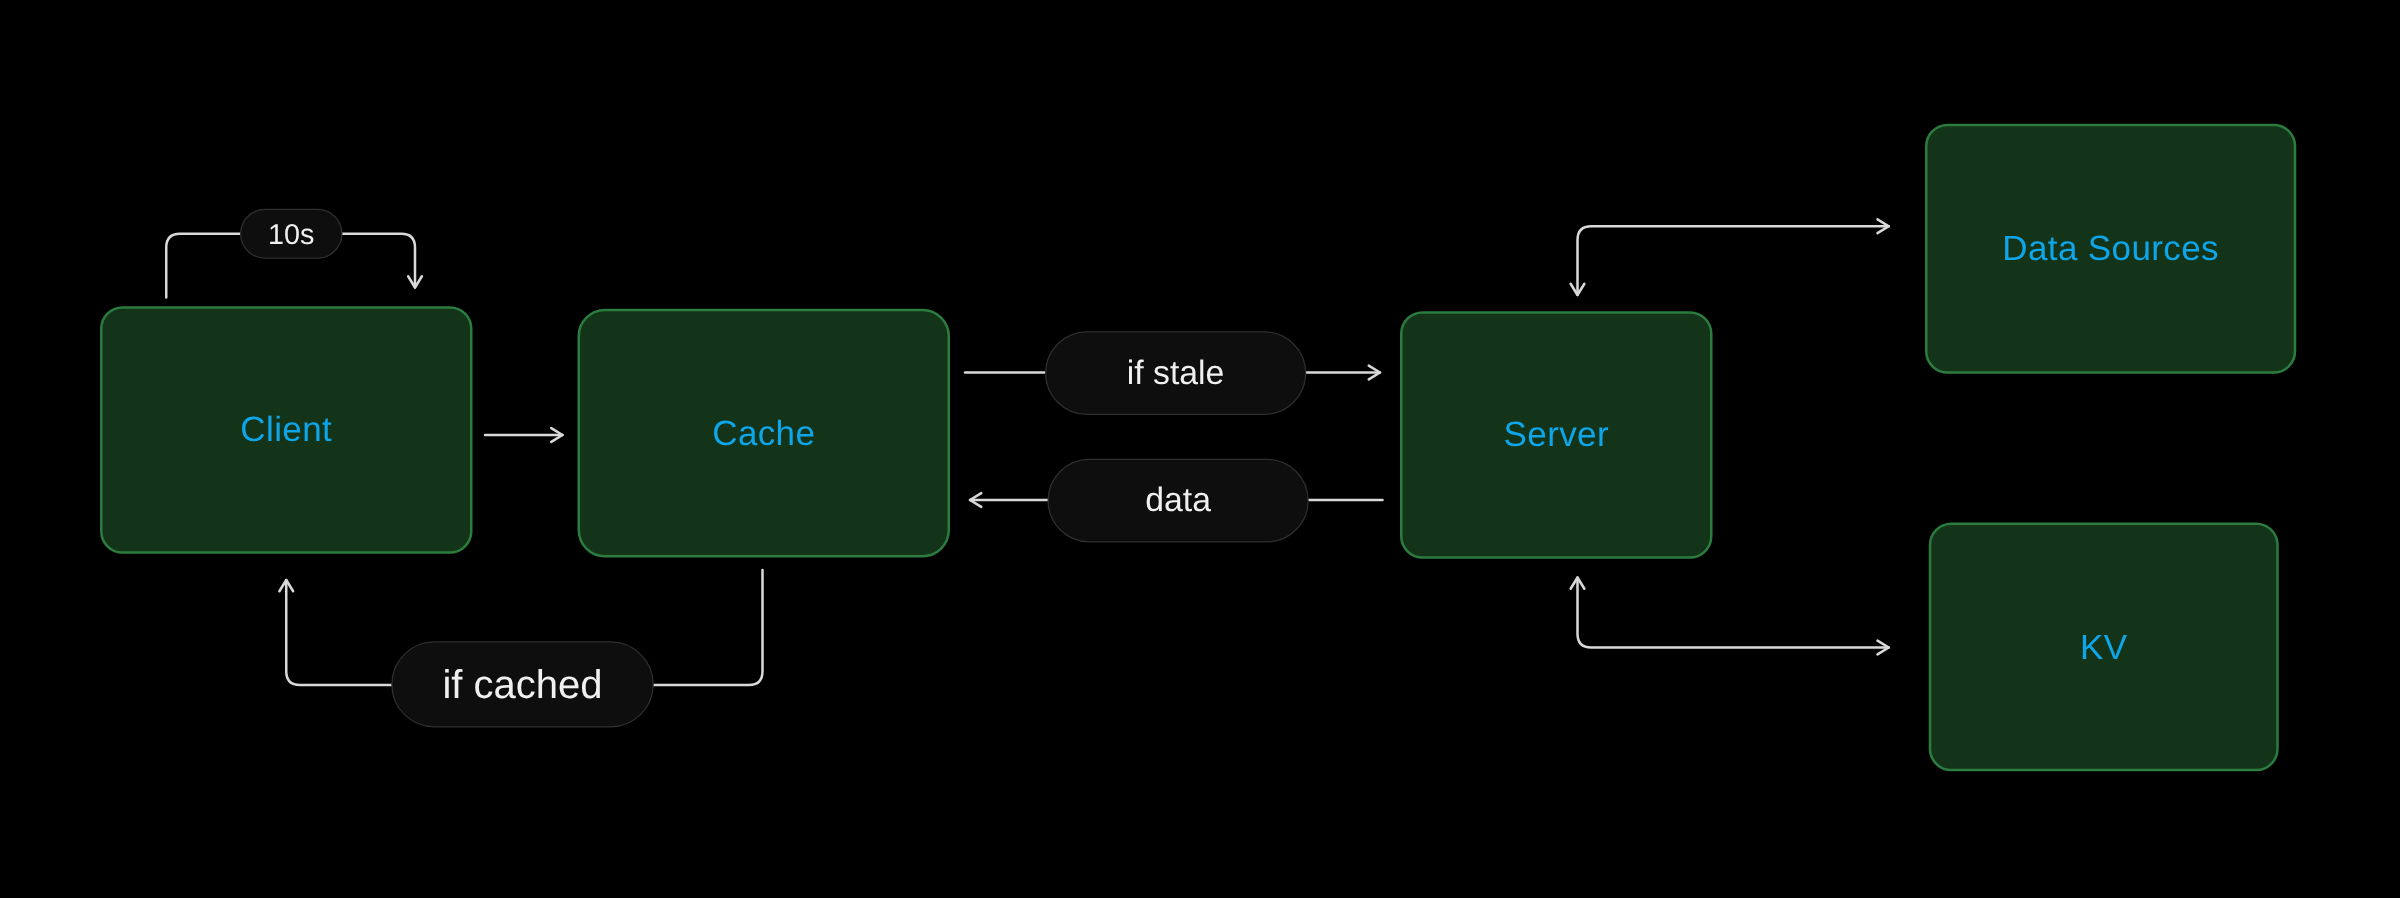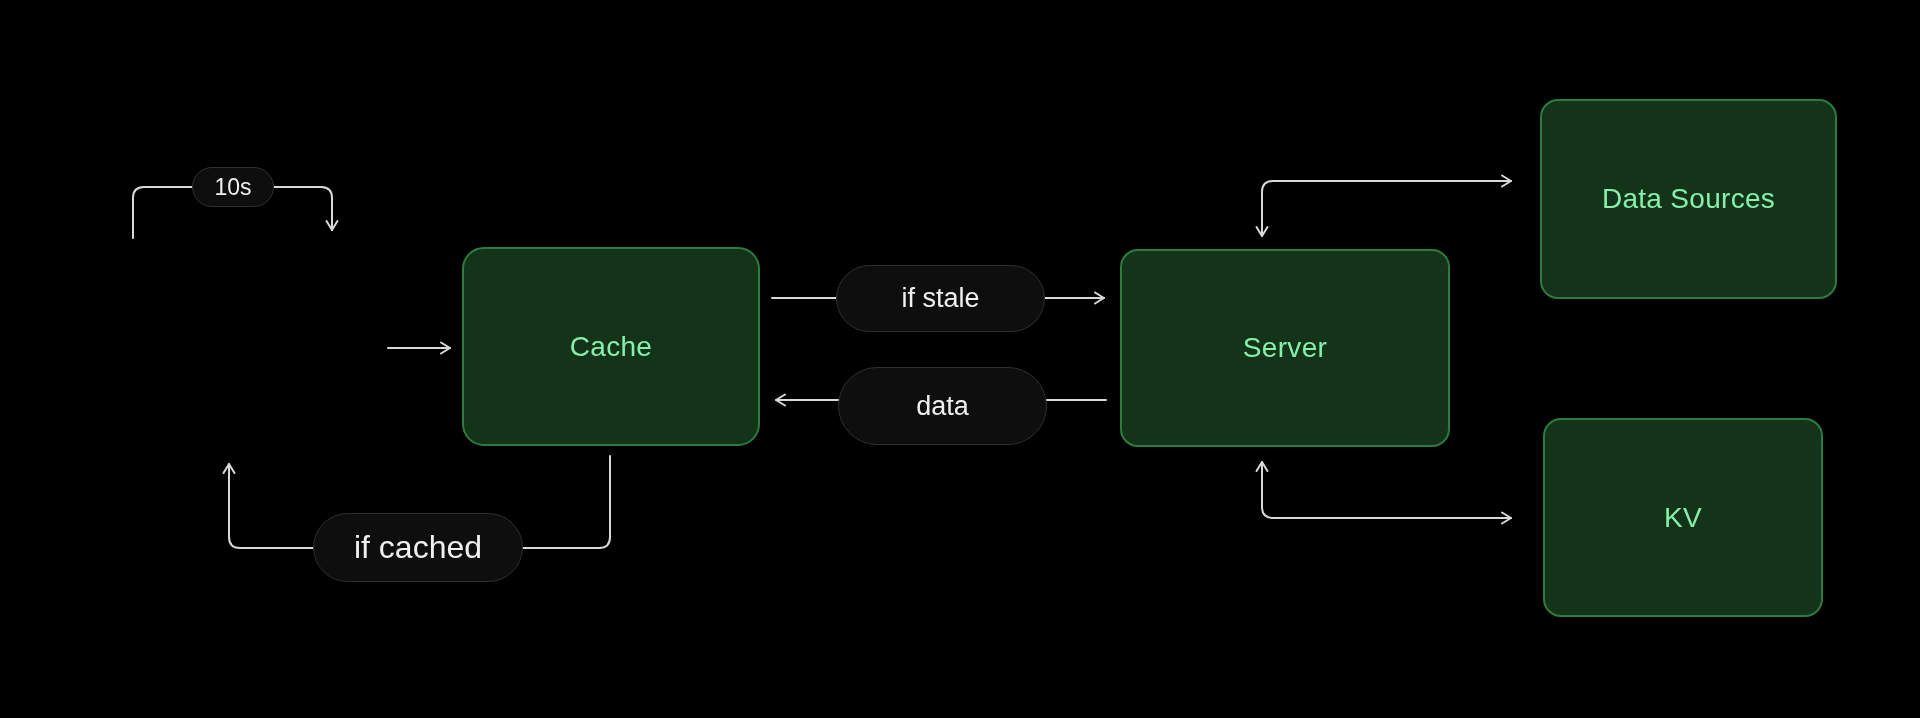--- a/index.html
+++ b/index.html
@@ -17,29 +17,29 @@
   .node {
     position: absolute;
     background: #133419;
     border: 2px solid #2b7c3e;
     border-radius: 18px;
     display: flex;
     align-items: center;
     justify-content: center;
   }
   .node-label {
-    color: #86efac;
+    color: #0ea5e9;
     font-size: 28px;
     letter-spacing: 0.3px;
     white-space: nowrap;
   }
 
   #node-client  { left: 80px;   top: 245px; width: 298px; height: 198px; }
   #node-cache   { left: 462px;  top: 247px; width: 298px; height: 199px; border-radius: 22px; }
-  #node-server  { left: 1120px; top: 249px; width: 330px; height: 198px; }
+  #node-server  { left: 1120px; top: 249px; width: 250px; height: 198px; }
   #node-data-sources { left: 1540px; top: 99px;  width: 297px; height: 200px; }
   #node-kv      { left: 1543px; top: 418px; width: 280px; height: 199px; }
 
   .arrow-layer {
     position: absolute;
     left: 0; top: 0;
     width: 1920px; height: 718px;
     pointer-events: none;
   }
 
@@ -49,28 +49,31 @@
     border: 1.5px solid #2f2f2f;
     border-radius: 999px;
     display: flex;
     align-items: center;
     justify-content: center;
     color: #f0f0f0;
     white-space: nowrap;
   }
   #pill-10s       { left: 192px; top: 167px; width: 82px;  height: 40px; font-size: 23px; }
   #pill-if-stale  { left: 836px; top: 265px; width: 209px; height: 67px; font-size: 27px; }
-  #pill-data      { left: 838px; top: 367px; width: 209px; height: 78px; font-size: 27px; }
+  #pill-data      { left: 838px; top: 367px; width: 209px; height: 67px; font-size: 27px; }
   #pill-if-cached { left: 313px; top: 513px; width: 210px; height: 69px; font-size: 32px; }
 </style>
 </head>
 <body>
 
 <div class="canvas">
 
+  <div class="node" id="node-client">
+    <span class="node-label">Client</span>
+  </div>
   <div class="node" id="node-cache">
     <span class="node-label">Cache</span>
   </div>
   <div class="node" id="node-server">
     <span class="node-label">Server</span>
   </div>
   <div class="node" id="node-data-sources">
     <span class="node-label">Data Sources</span>
   </div>
   <div class="node" id="node-kv">

